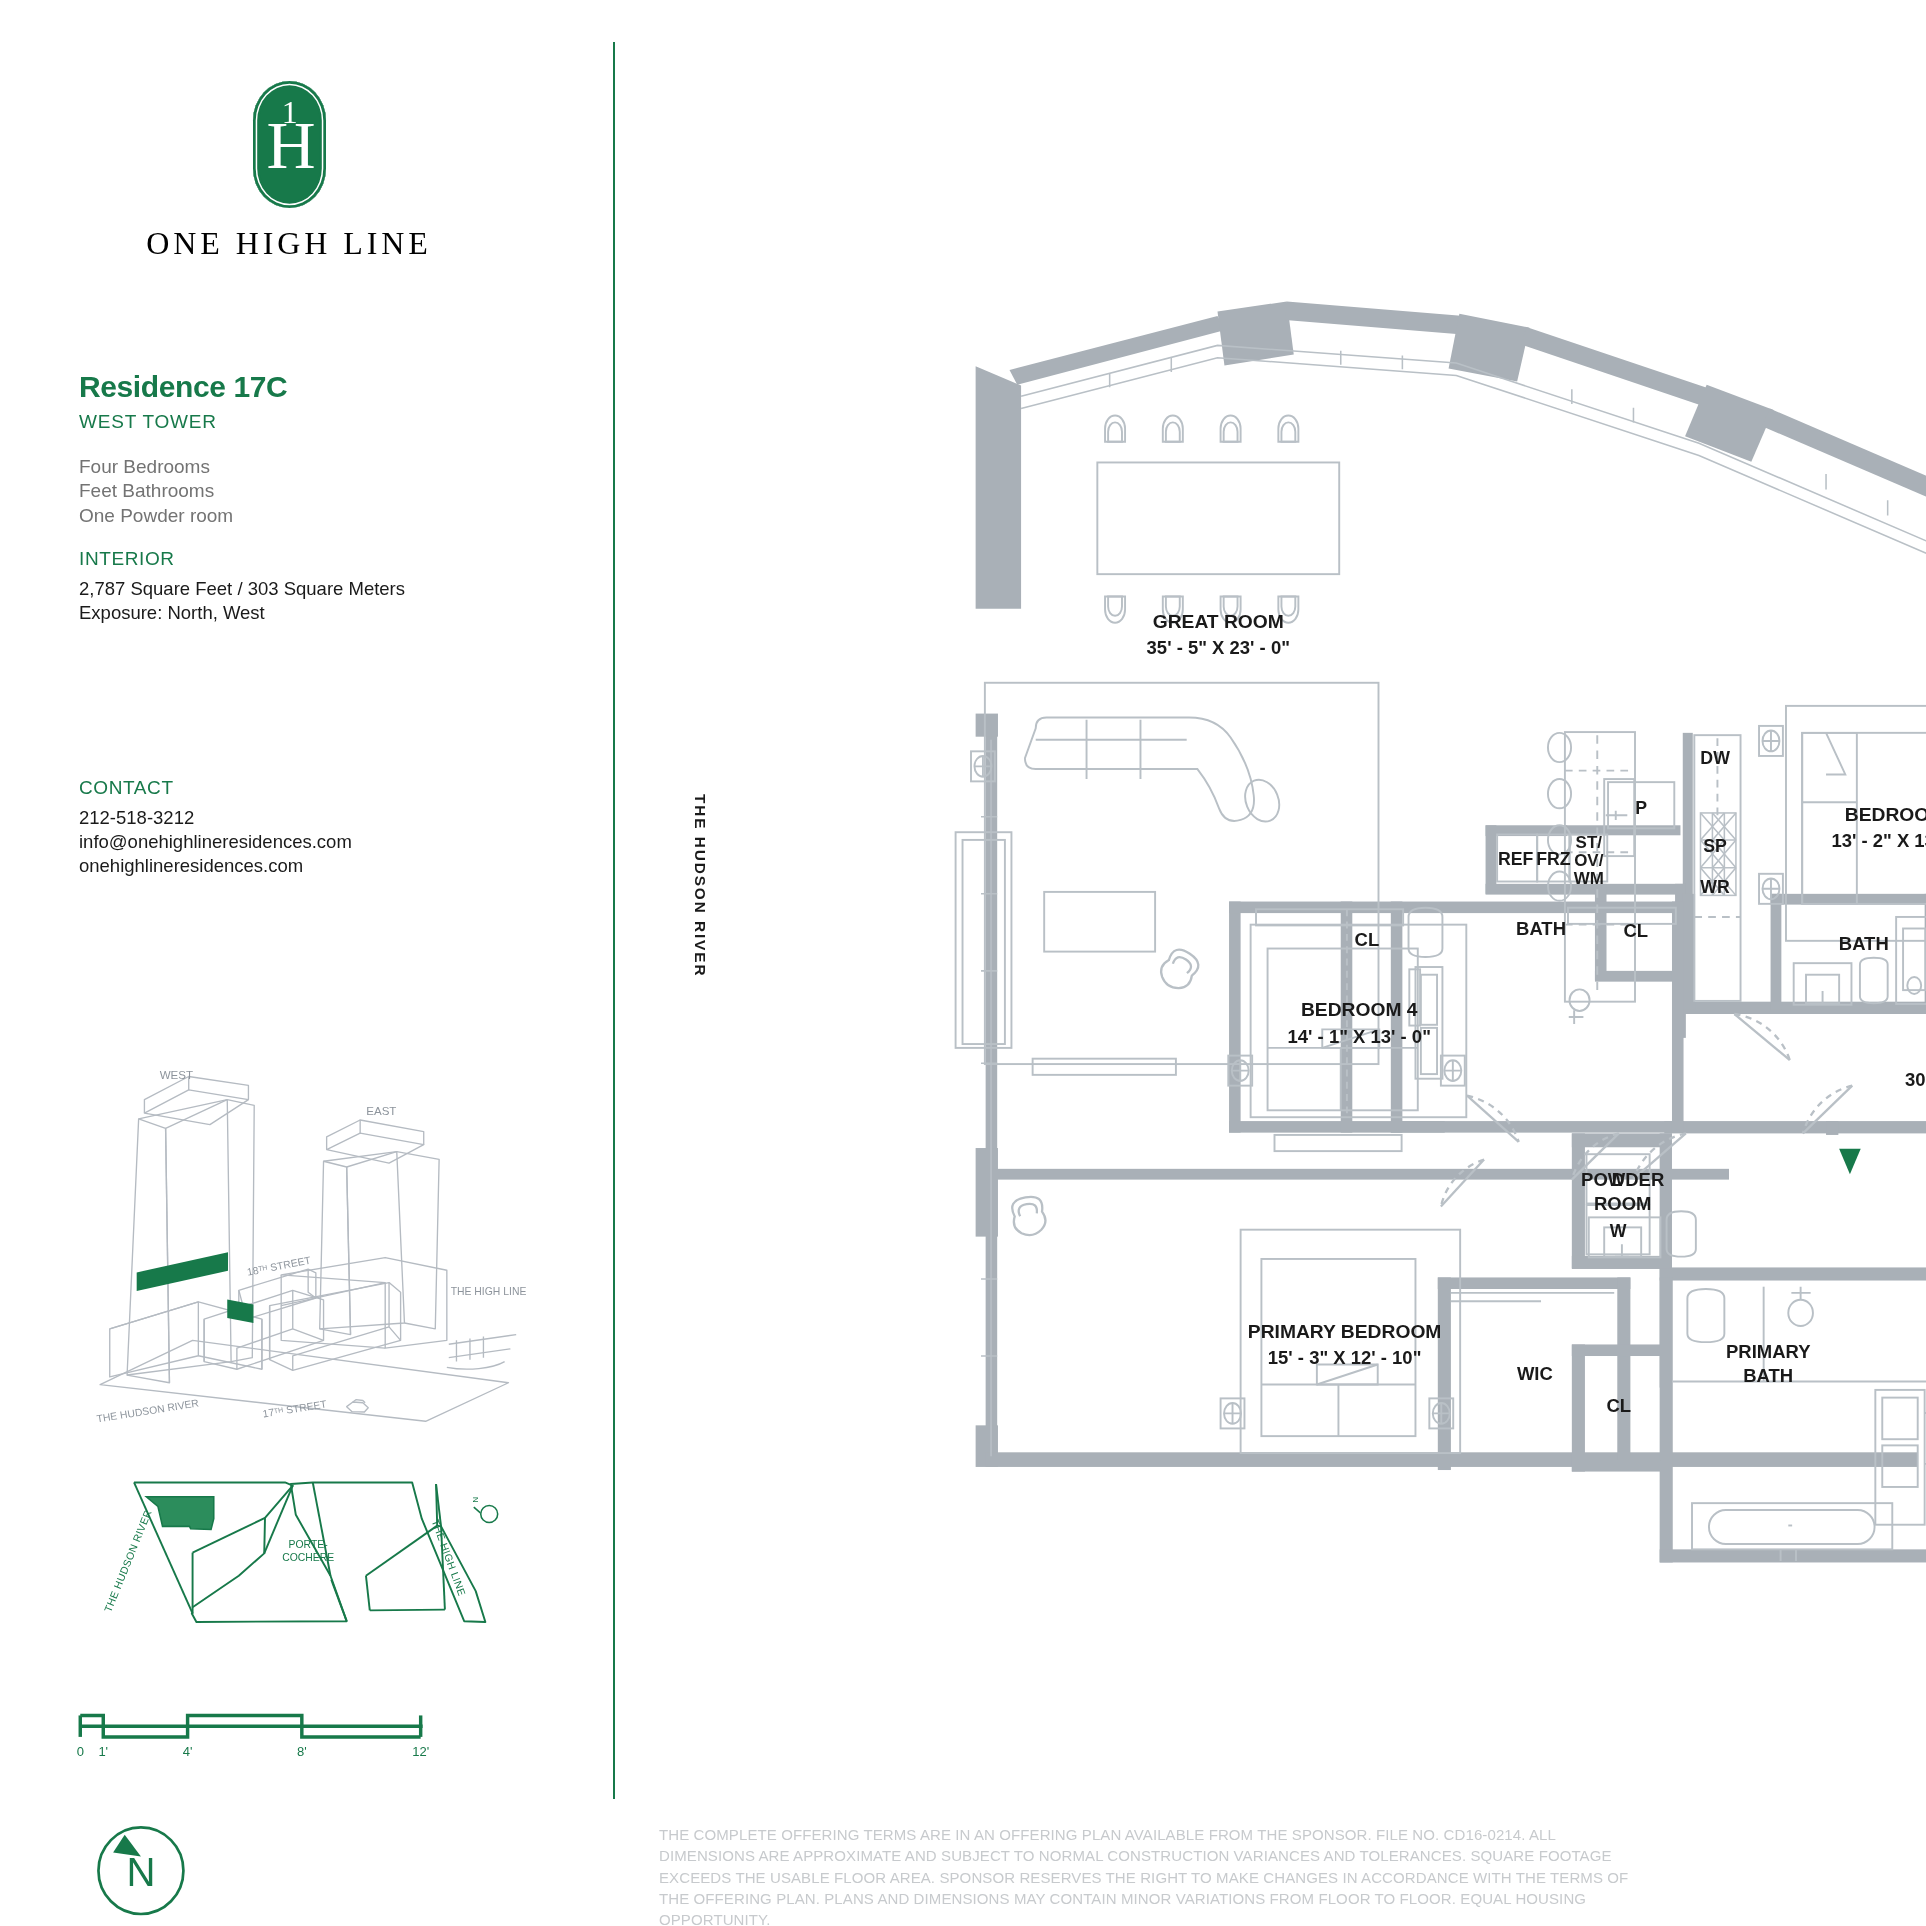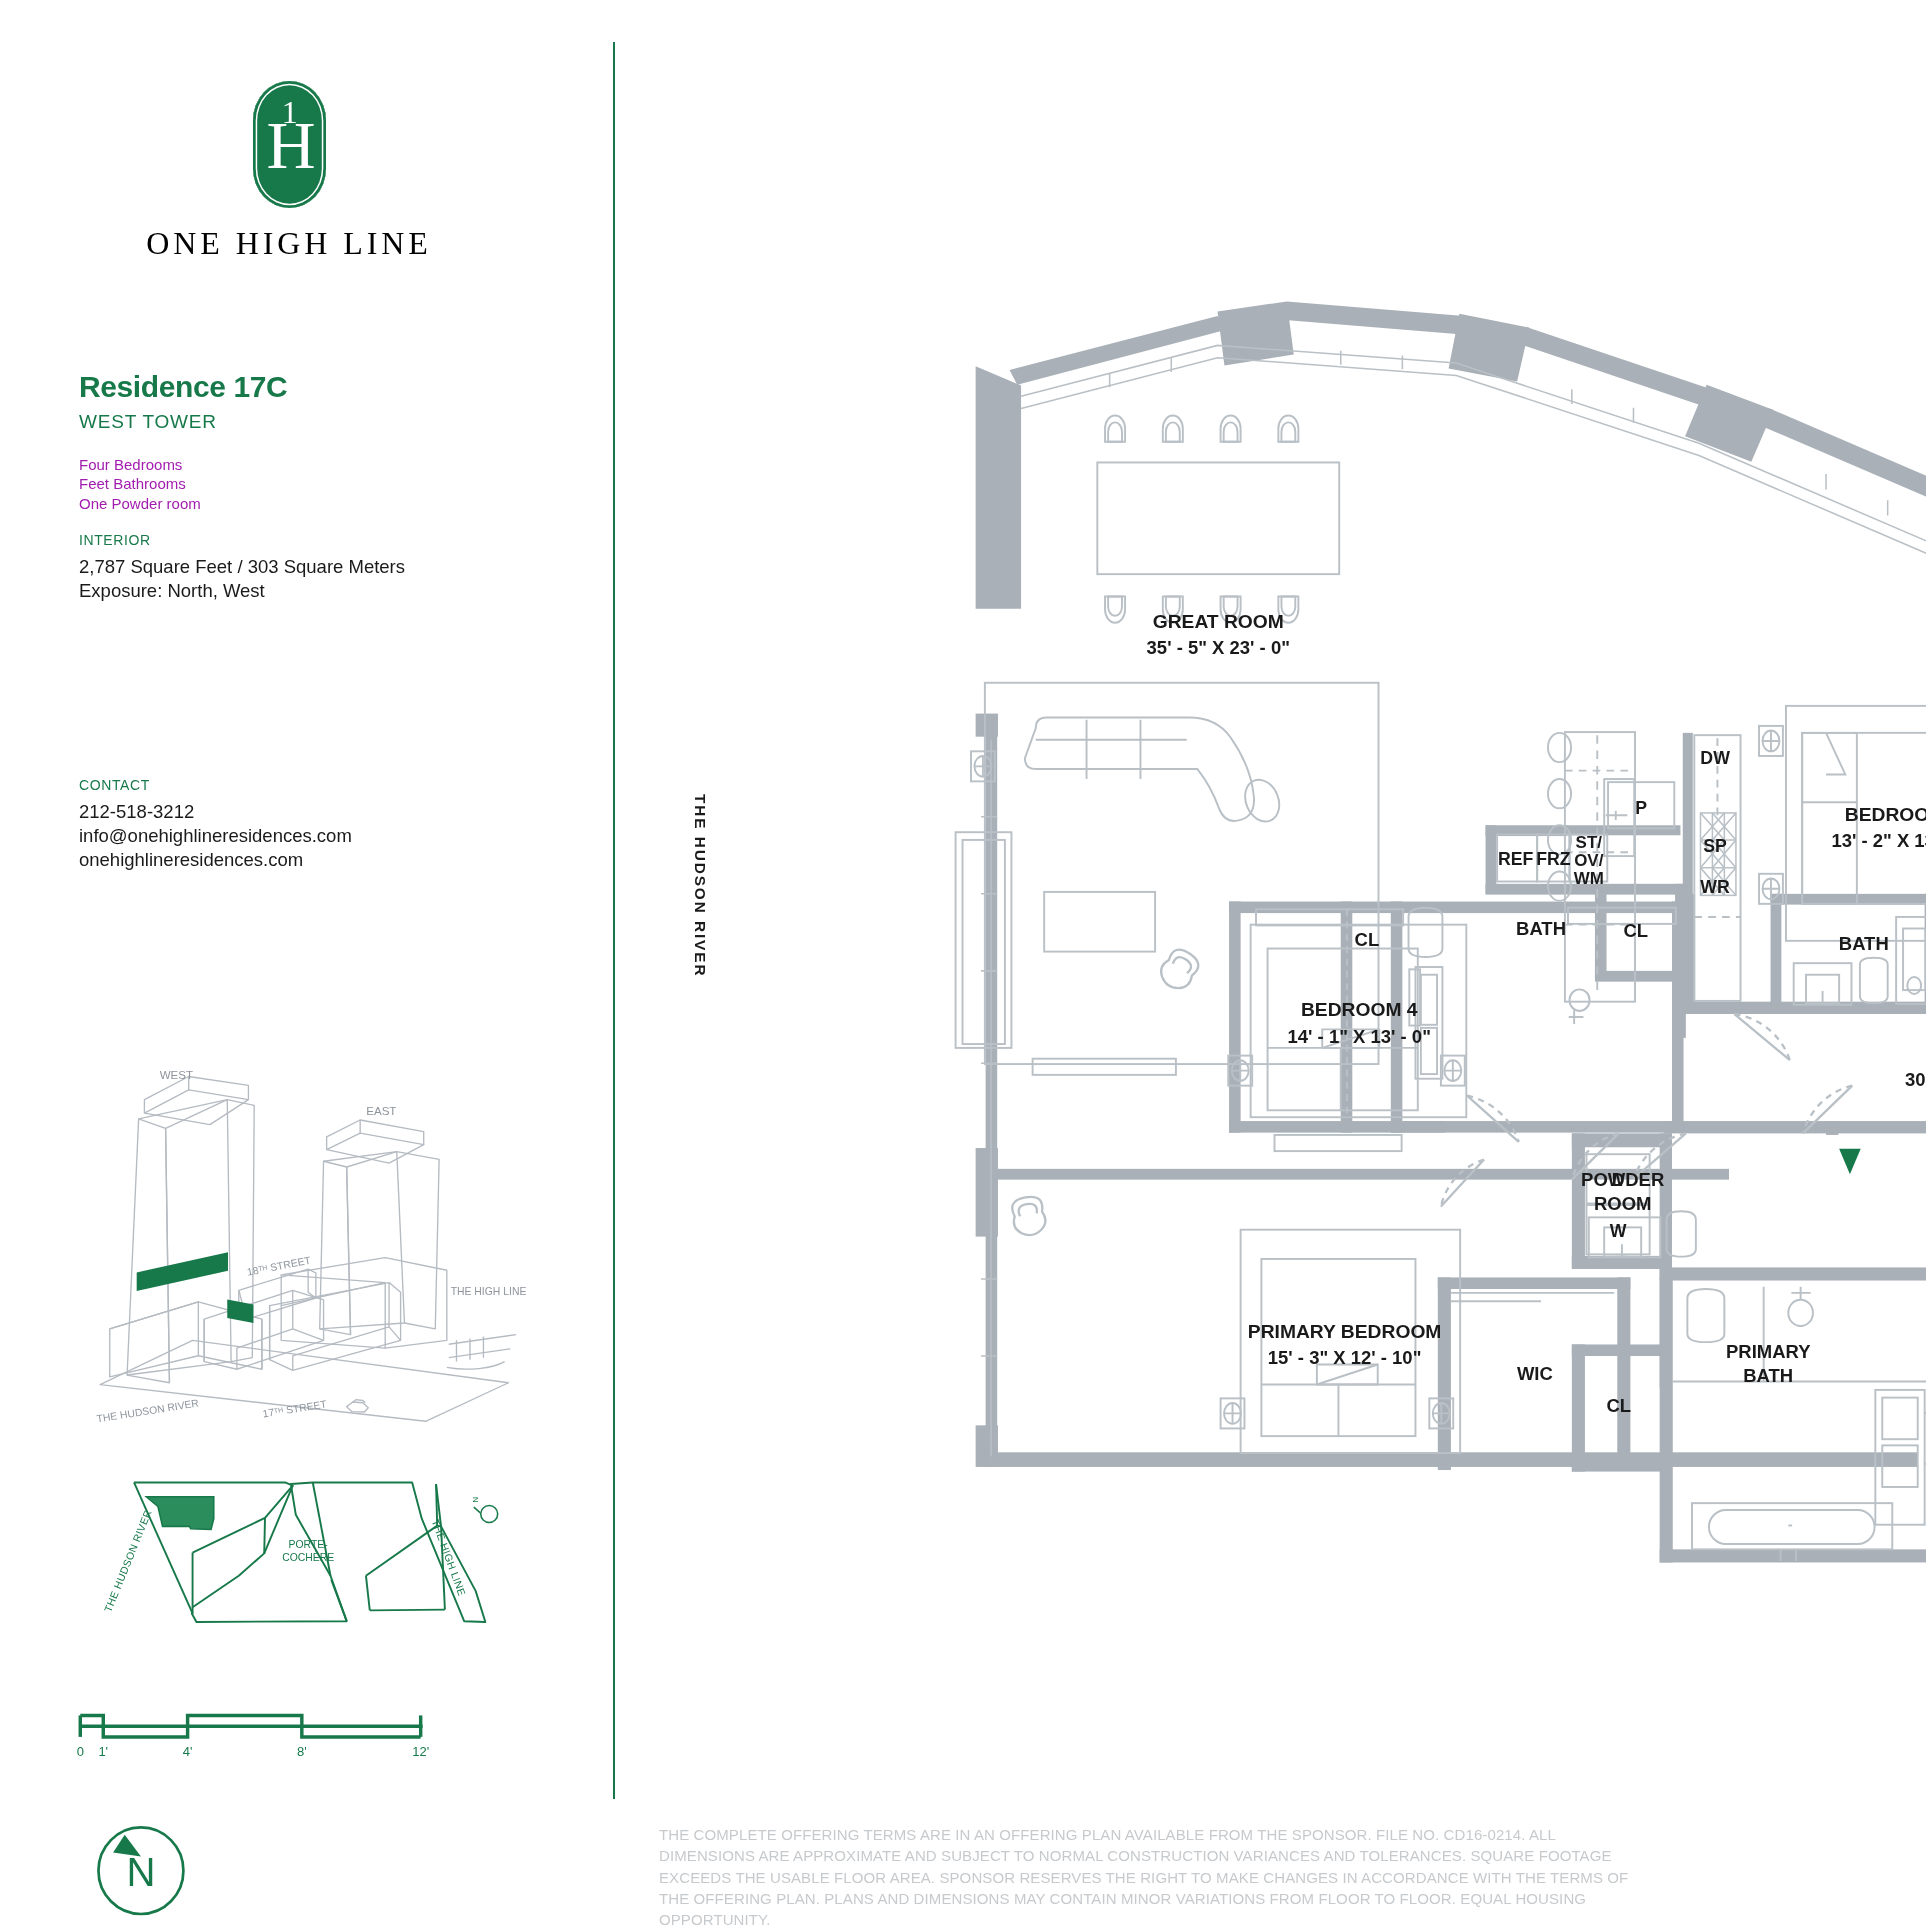--- a/index.html
+++ b/index.html
@@ -28,22 +28,22 @@
     position:absolute;left:50%;top:14.6px;transform:translateX(-46%);
     color:#ffffff;font-family:"Liberation Serif", serif;font-size:32px;line-height:1;
   }
   #wordmark{
     margin-top:17px;color:#000000;font-family:"Liberation Serif", serif;
     font-size:32px;letter-spacing:3.9px;white-space:nowrap;font-weight:400;
   }
   #info-block{position:absolute;left:79px;top:370px;width:485px;}
   .res-title{color:#17794a;font-size:30px;font-weight:700;letter-spacing:-0.4px;margin:0 0 7px 0;}
   .res-sub{color:#17794a;font-size:19px;letter-spacing:0.8px;margin:0 0 21.6px 0;}
-  .spec-line{font-size:15px;line-height:1.30;color:#a21caf;}
-  .sect-head{color:#17794a;font-size:14px;letter-spacing:0.6px;margin:19px 0 7px 0;}
+  .spec-line{font-size:19px;line-height:1.30;color:#737373;}
+  .sect-head{color:#17794a;font-size:19px;letter-spacing:0.6px;margin:19px 0 7px 0;}
   .body-line{font-size:18.5px;line-height:1.30;color:#1a1a1a;}
   #contact-block{position:absolute;left:79px;top:777px;width:501px;}
   
   #massing{position:absolute;left:77px;top:1036px;width:470px;height:393px;}
   .diag-label{position:absolute;fill:#8d949c;}
   
   #siteplan{position:absolute;left:77px;top:1460px;width:470px;height:216px;}
   
   #scalebar{position:absolute;left:75px;top:1707px;width:354px;height:69px;}
   

